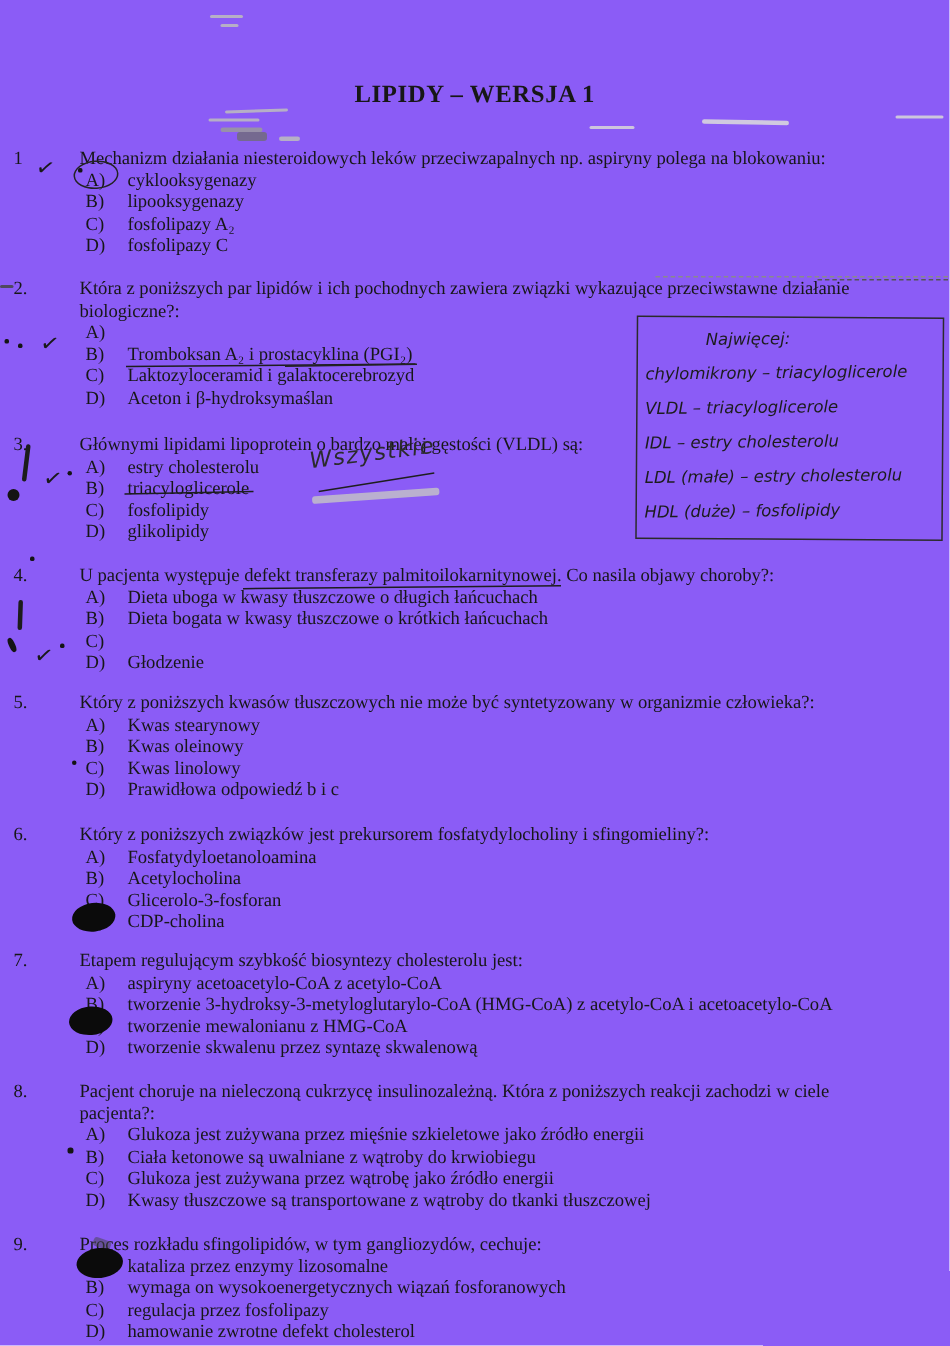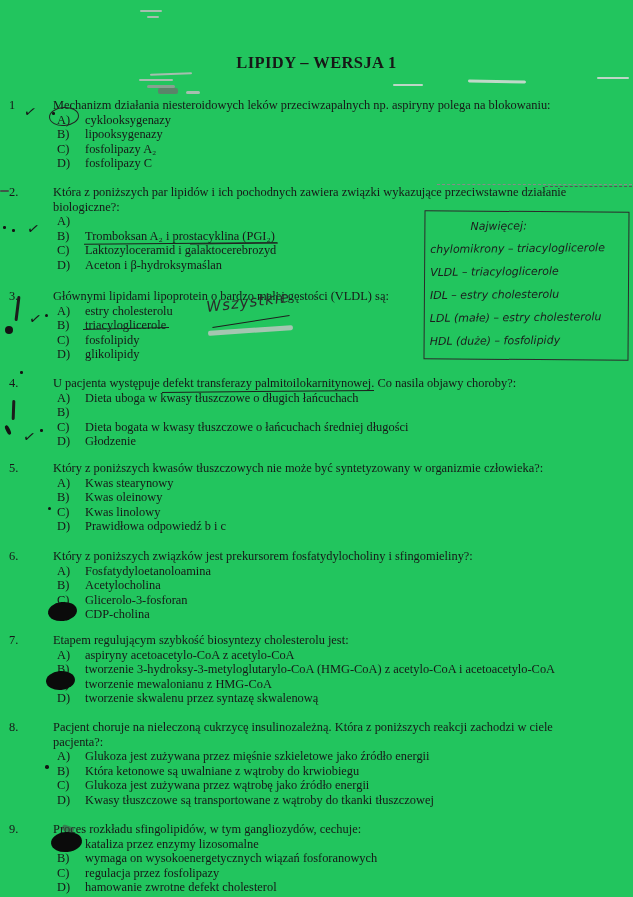--- a/index.html
+++ b/index.html
@@ -1,16 +1,16 @@
 <!DOCTYPE html>
 <html><head>
 <meta charset="utf-8">
 <style>
   html,body{margin:0;padding:0;background:#ffffff;}
-  .page{position:relative;width:633px;height:897px;background:#22c55e;overflow:hidden;
+  .page{position:relative;width:633px;height:897px;background:#8b5cf6;overflow:hidden;
         font-family:"Liberation Serif","DejaVu Serif",serif;color:#171717;}
   .title{position:absolute;top:53px;left:0;width:100%;text-align:center;
          font-weight:bold;font-size:16.5px;letter-spacing:.4px;}
   .question{position:absolute;left:0;width:633px;font-size:12.4px;line-height:14.6px;}
   .qnum{position:absolute;left:9px;top:0;}
   .stem{margin-left:53px;}
   .stem div,.stem-line{white-space:nowrap;}
   .opt{position:relative;padding-left:85px;min-height:14.6px;white-space:nowrap;}
   .letter{position:absolute;left:57px;}
   
@@ -97,22 +97,22 @@
         </div>
   </div>
 
   <div class="question" style="top: 376px;">
     <span class="qnum">4.</span>
     <div class="stem">
           <div class="stem-line"><span>U pacjenta występuje </span><span class="hw-underline">defekt transferazy palmitoilokarnitynowej</span><span>. Co nasila objawy choroby?:</span></div>
         </div>
     <div class="opts">
           <div class="opt"><span class="letter">A)</span><span class="otext">Dieta uboga w kwasy tłuszczowe o długich łańcuchach</span></div>
-          <div class="opt"><span class="letter">B)</span></div>
-          <div class="opt"><span class="letter">C)</span><span class="otext">Dieta bogata w kwasy tłuszczowe o łańcuchach średniej długości</span></div>
+          <div class="opt"><span class="letter">B)</span><span class="otext">Dieta bogata w kwasy tłuszczowe o krótkich łańcuchach</span></div>
+          <div class="opt"><span class="letter">C)</span></div>
           <div class="opt"><span class="letter">D)</span><span class="otext">Głodzenie</span></div>
         </div>
   </div>
 
   <div class="question" style="top: 461px;">
     <span class="qnum">5.</span>
     <div class="stem">
           <div class="stem-line">Który z poniższych kwasów tłuszczowych nie może być syntetyzowany w organizmie człowieka?:</div>
         </div>
     <div class="opts">
@@ -150,21 +150,21 @@
   </div>
 
   <div class="question" style="top: 720px;">
     <span class="qnum">8.</span>
     <div class="stem">
           <div class="stem-line">Pacjent choruje na nieleczoną cukrzycę insulinozależną. Która z poniższych reakcji zachodzi w ciele</div>
           <div class="stem-line">pacjenta?:</div>
         </div>
     <div class="opts">
           <div class="opt"><span class="letter">A)</span><span class="otext">Glukoza jest zużywana przez mięśnie szkieletowe jako źródło energii</span></div>
-          <div class="opt"><span class="letter">B)</span><span class="otext">Która ketonowe są uwalniane z wątroby do krwiobiegu</span></div>
+          <div class="opt"><span class="letter">B)</span><span class="otext">Ciała ketonowe są uwalniane z wątroby do krwiobiegu</span></div>
           <div class="opt"><span class="letter">C)</span><span class="otext">Glukoza jest zużywana przez wątrobę jako źródło energii</span></div>
           <div class="opt"><span class="letter">D)</span><span class="otext">Kwasy tłuszczowe są transportowane z wątroby  do tkanki tłuszczowej</span></div>
         </div>
   </div>
 
   <div class="question" style="top: 822px;">
     <span class="qnum">9.</span>
     <div class="stem">
           <div class="stem-line">Proces rozkładu sfingolipidów, w tym gangliozydów, cechuje:</div>
         </div>

